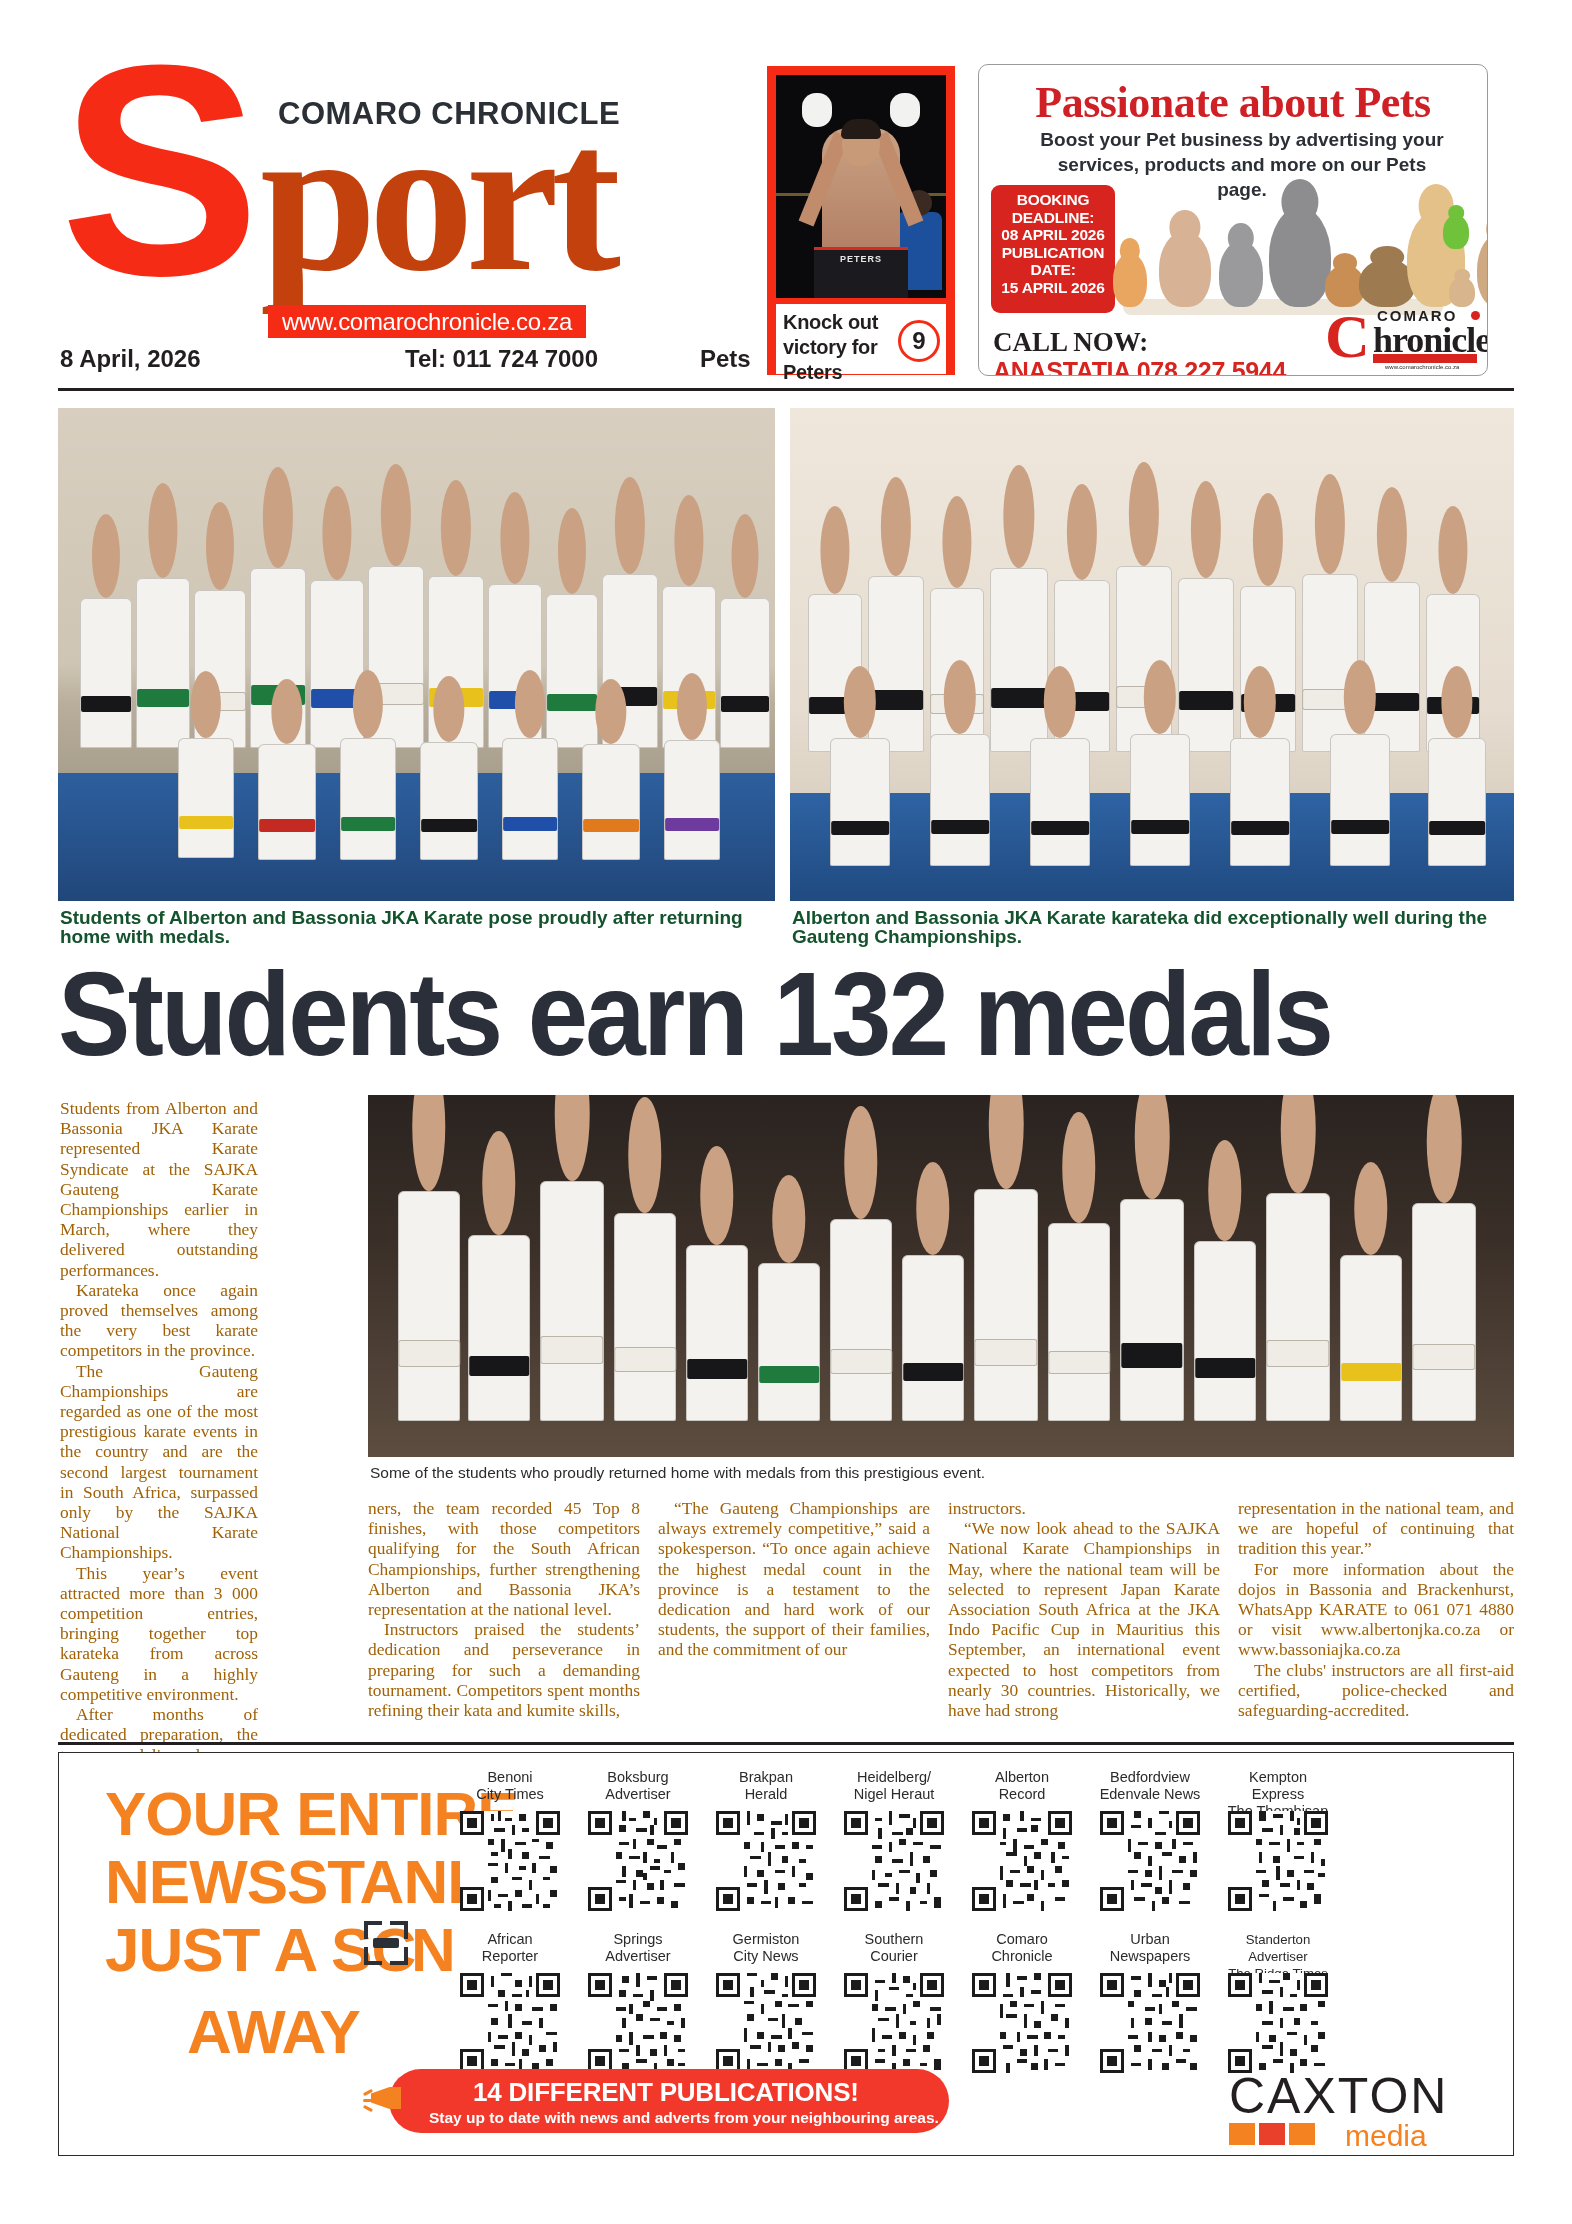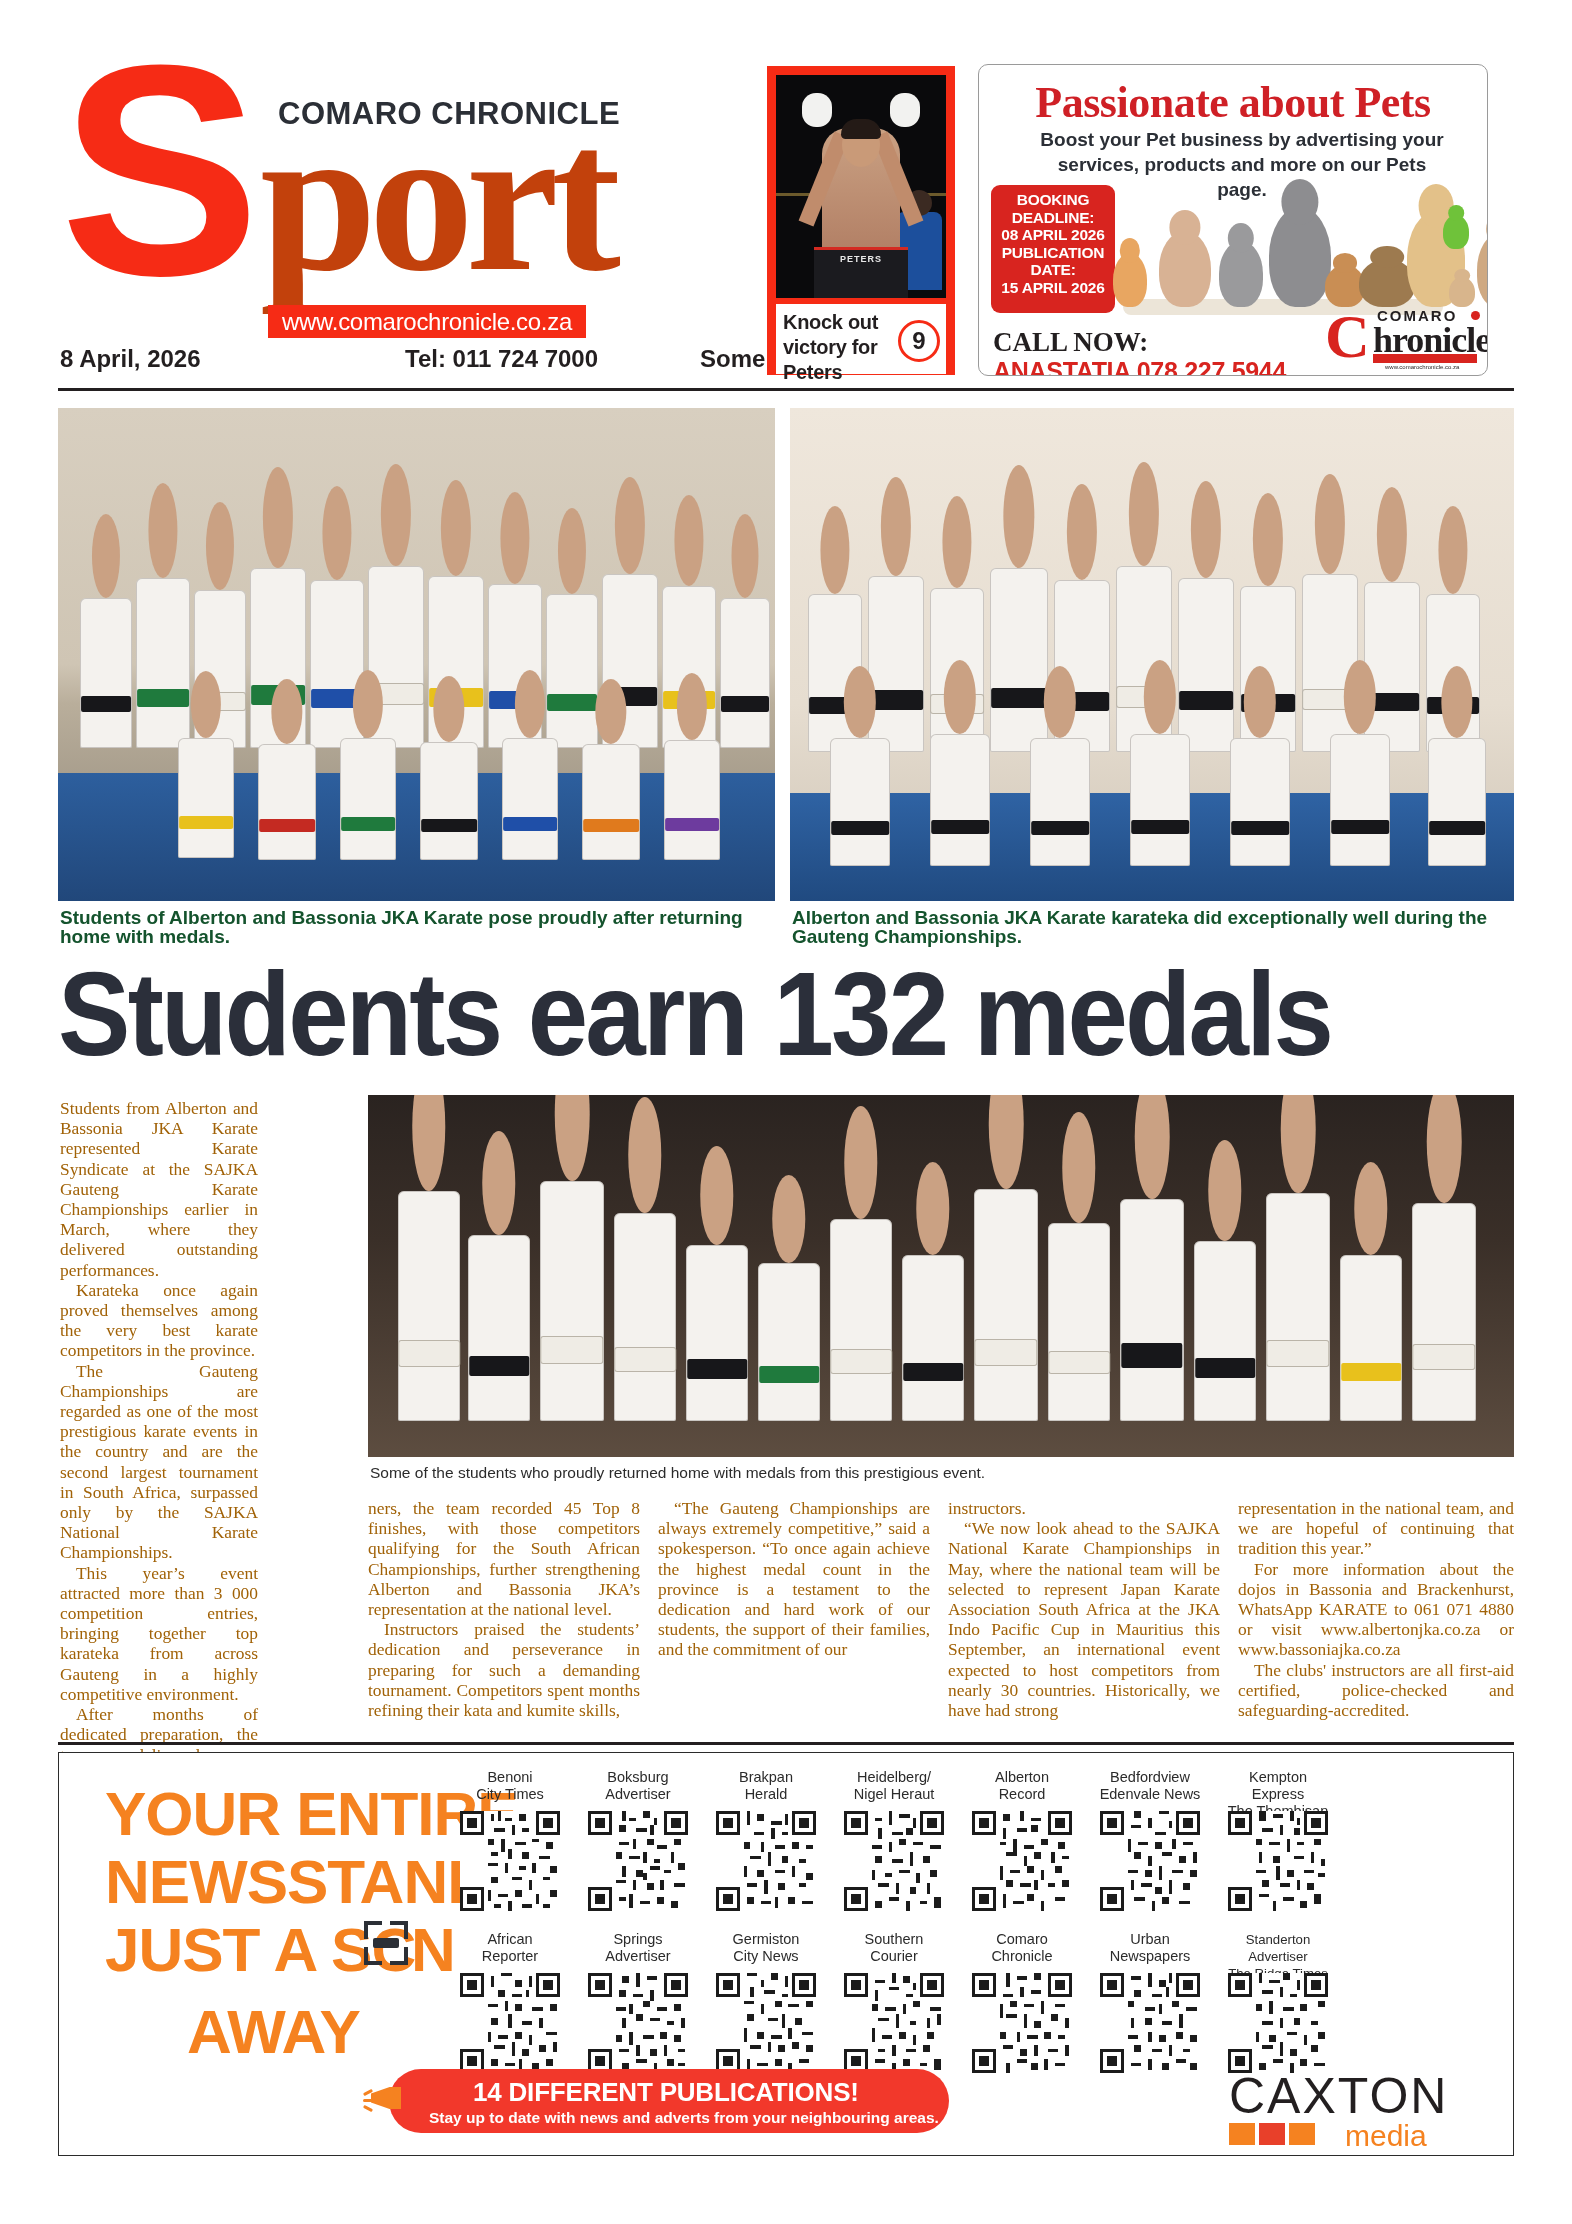--- a/index.html
+++ b/index.html
@@ -144,21 +144,21 @@
       <div class="big-s">S</div>
       <div class="kicker">COMARO CHRONICLE</div>
       <div class="sport-rest">port</div>
     </div>
 
     <div class="urlbar">www.comarochronicle.co.za</div>
 
     <div class="dateline">
       <span class="d">8 April, 2026</span>
       <span class="t">Tel: 011 724 7000</span>
-      <span class="f">Some</span>
+      <span class="f">Pets</span>
     </div>
 
     <div class="boxerbox">
       <div class="boxer-photo">
         <div class="bp-ropes"></div>
         <div class="bp-ref"></div>
         <div class="bp-body"></div>
         <div class="bp-arm l"></div>
         <div class="bp-arm r"></div>
         <div class="bp-glove l"></div>

